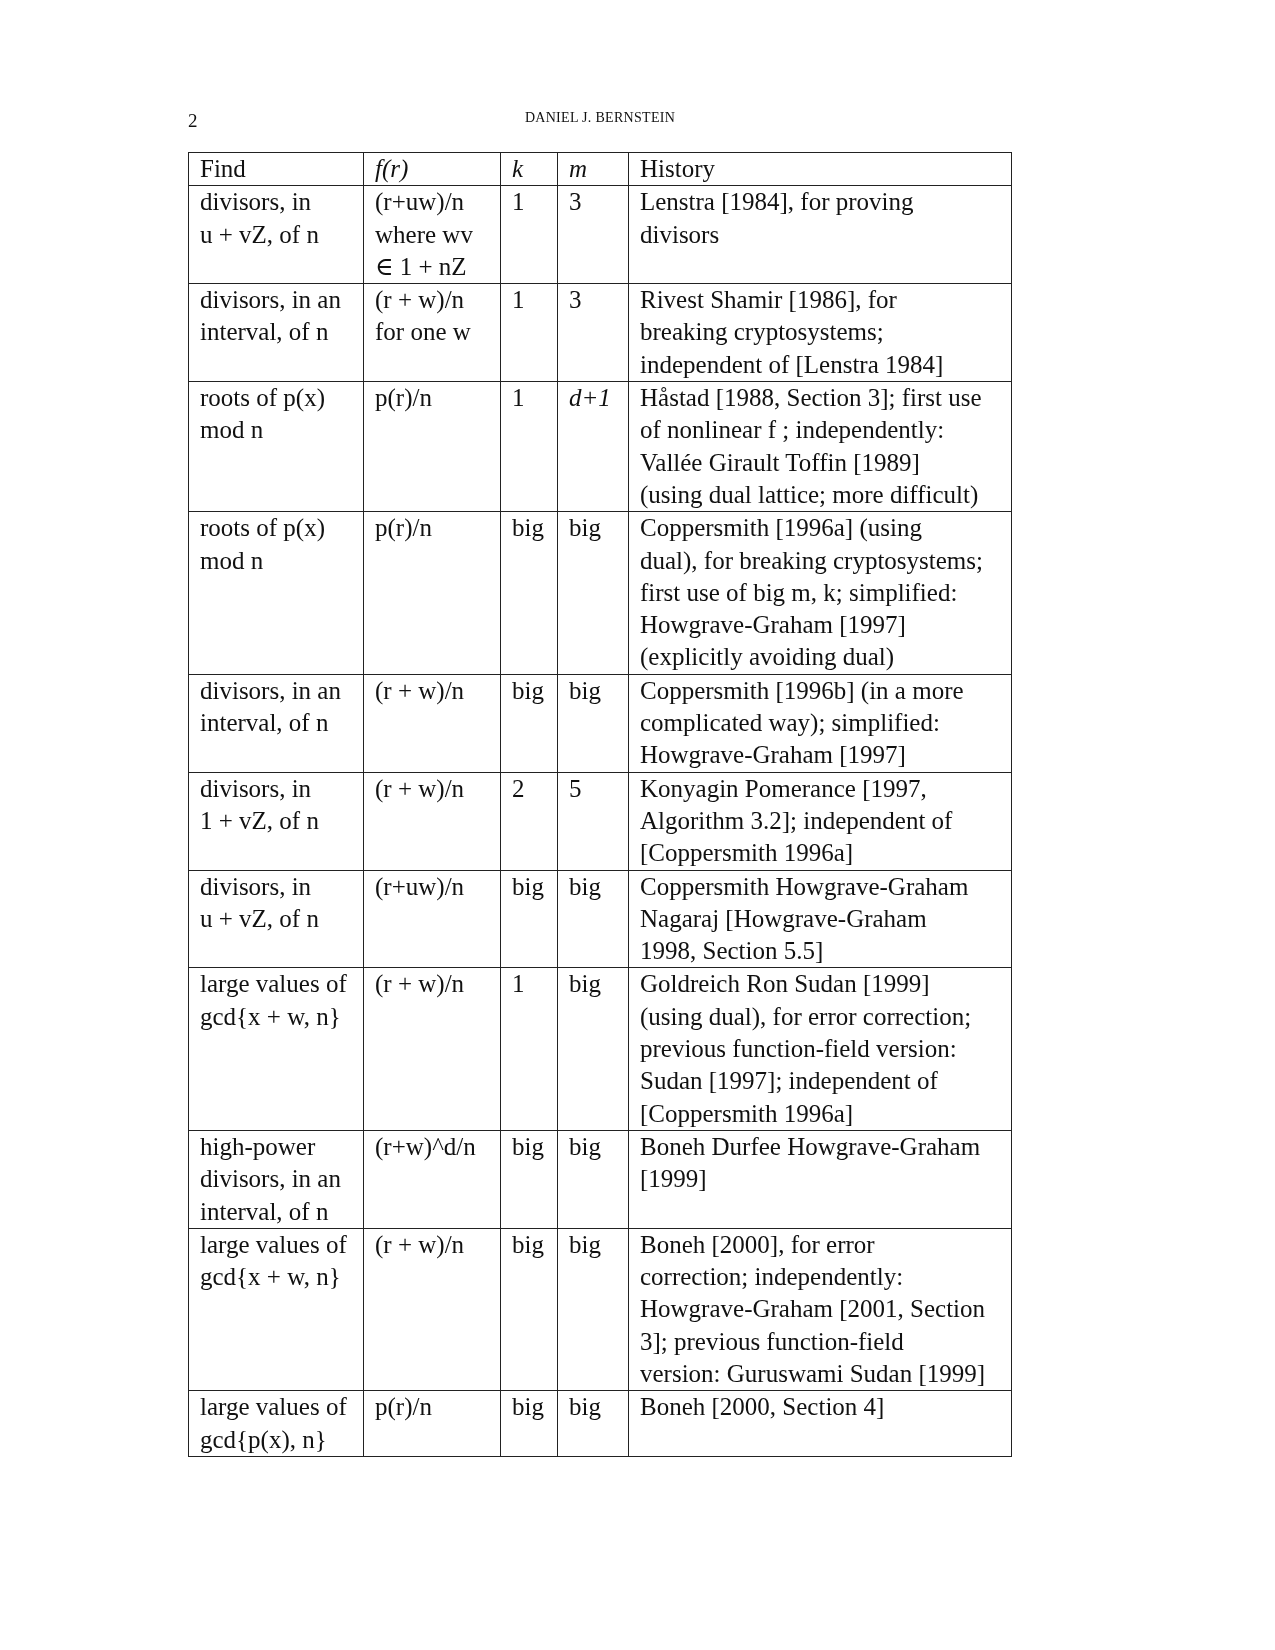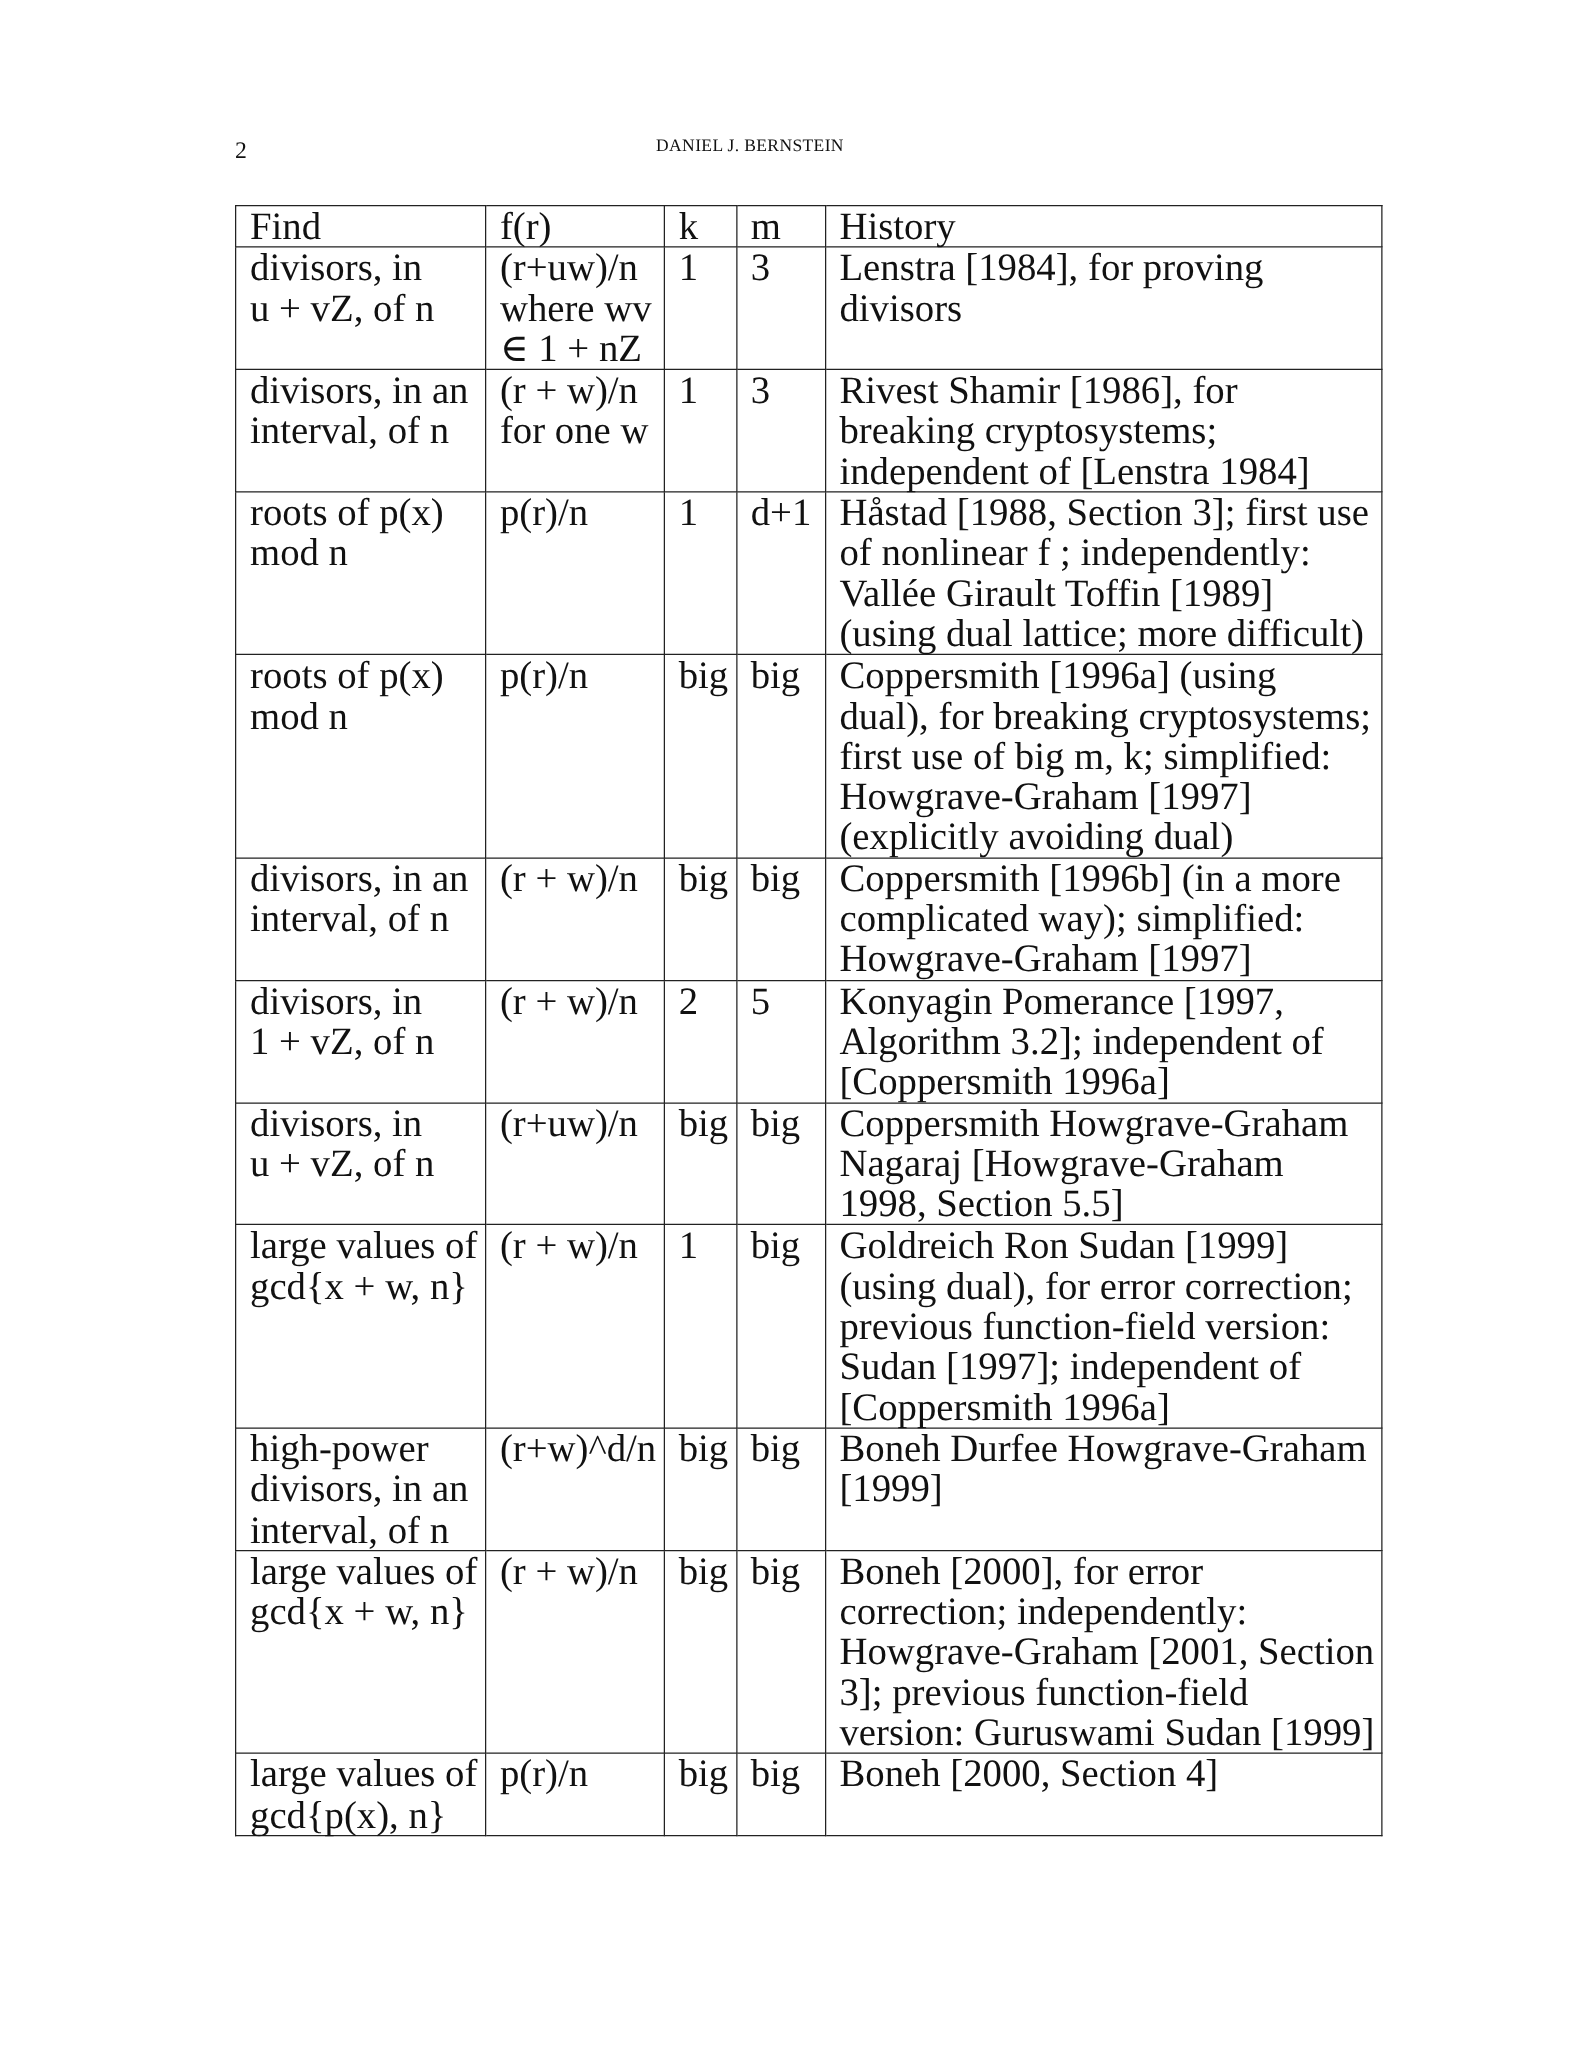--- a/index.html
+++ b/index.html
@@ -1,27 +1,27 @@
 <!DOCTYPE html>
 <html><head>
 <meta charset="utf-8">
 <style>
   html, body { margin:0; padding:0; background:#ffffff; }
   body { width:1275px; height:1650px; position:relative; font-family:"Liberation Serif", "DejaVu Serif", serif; color:#111; }
   .page-num { position:absolute; left:188px; top:110px; font-size:19px; }
   .running-head { position:absolute; left:0; width:1200px; text-align:center; top:110px; font-size:14px; letter-spacing:0.3px; }
-  table.hist { position:absolute; left:188px; top:164px; border-collapse:collapse; font-size:31px; line-height:32.3px; }
+  table.hist { position:absolute; left:188px; top:152px; border-collapse:collapse; font-size:25px; line-height:32.3px; }
   table.hist td, table.hist th { border:1.3px solid #222; vertical-align:top; text-align:left; padding:0 6px 0 11px; font-weight:normal; }
   table.hist th { padding-top:0; padding-bottom:0; }
   .c-find { width:157px; }
   .c-f { width:119px; }
   .c-k { width:39px; }
   .c-m { width:53px; }
   .c-h { width:365px; }
-  .math { }
+  .math { font-style:italic; }
   .line { display:block; white-space:nowrap; }
 </style>
 </head>
 <body>
 
 <div class="page-num">2</div>
 <div class="running-head">DANIEL J. BERNSTEIN</div>
 
 <table class="hist">
   <thead>

